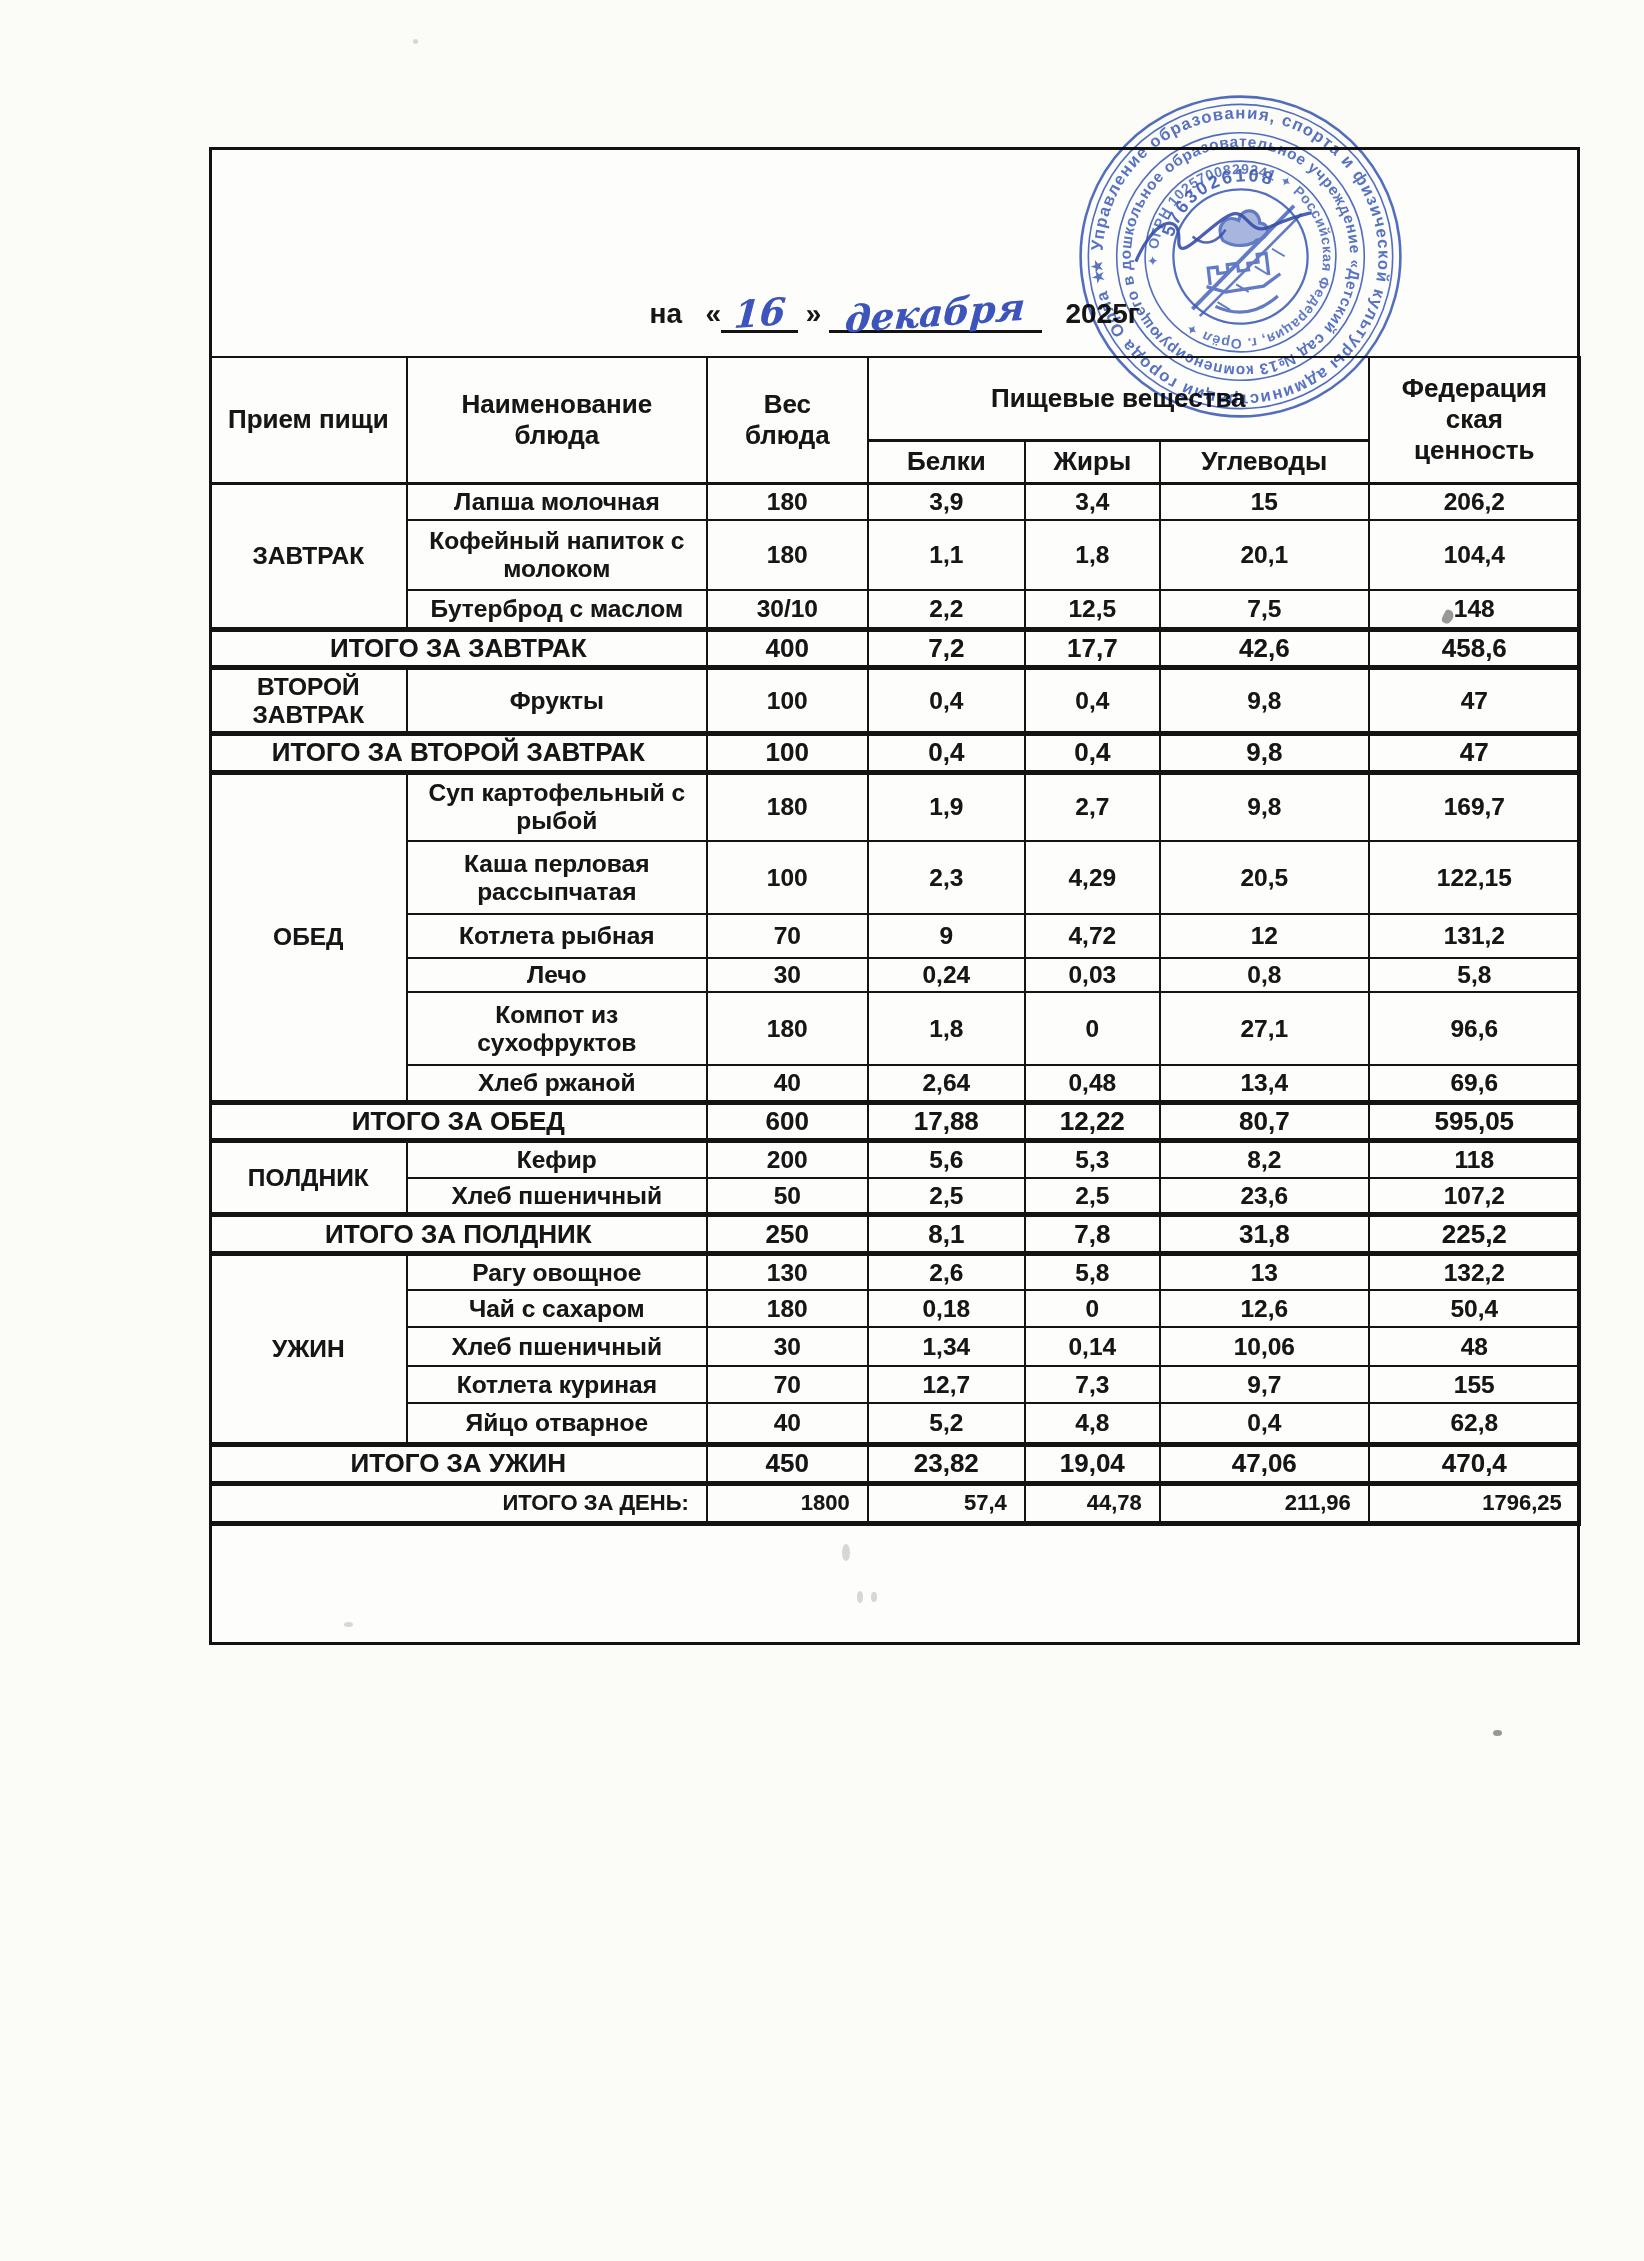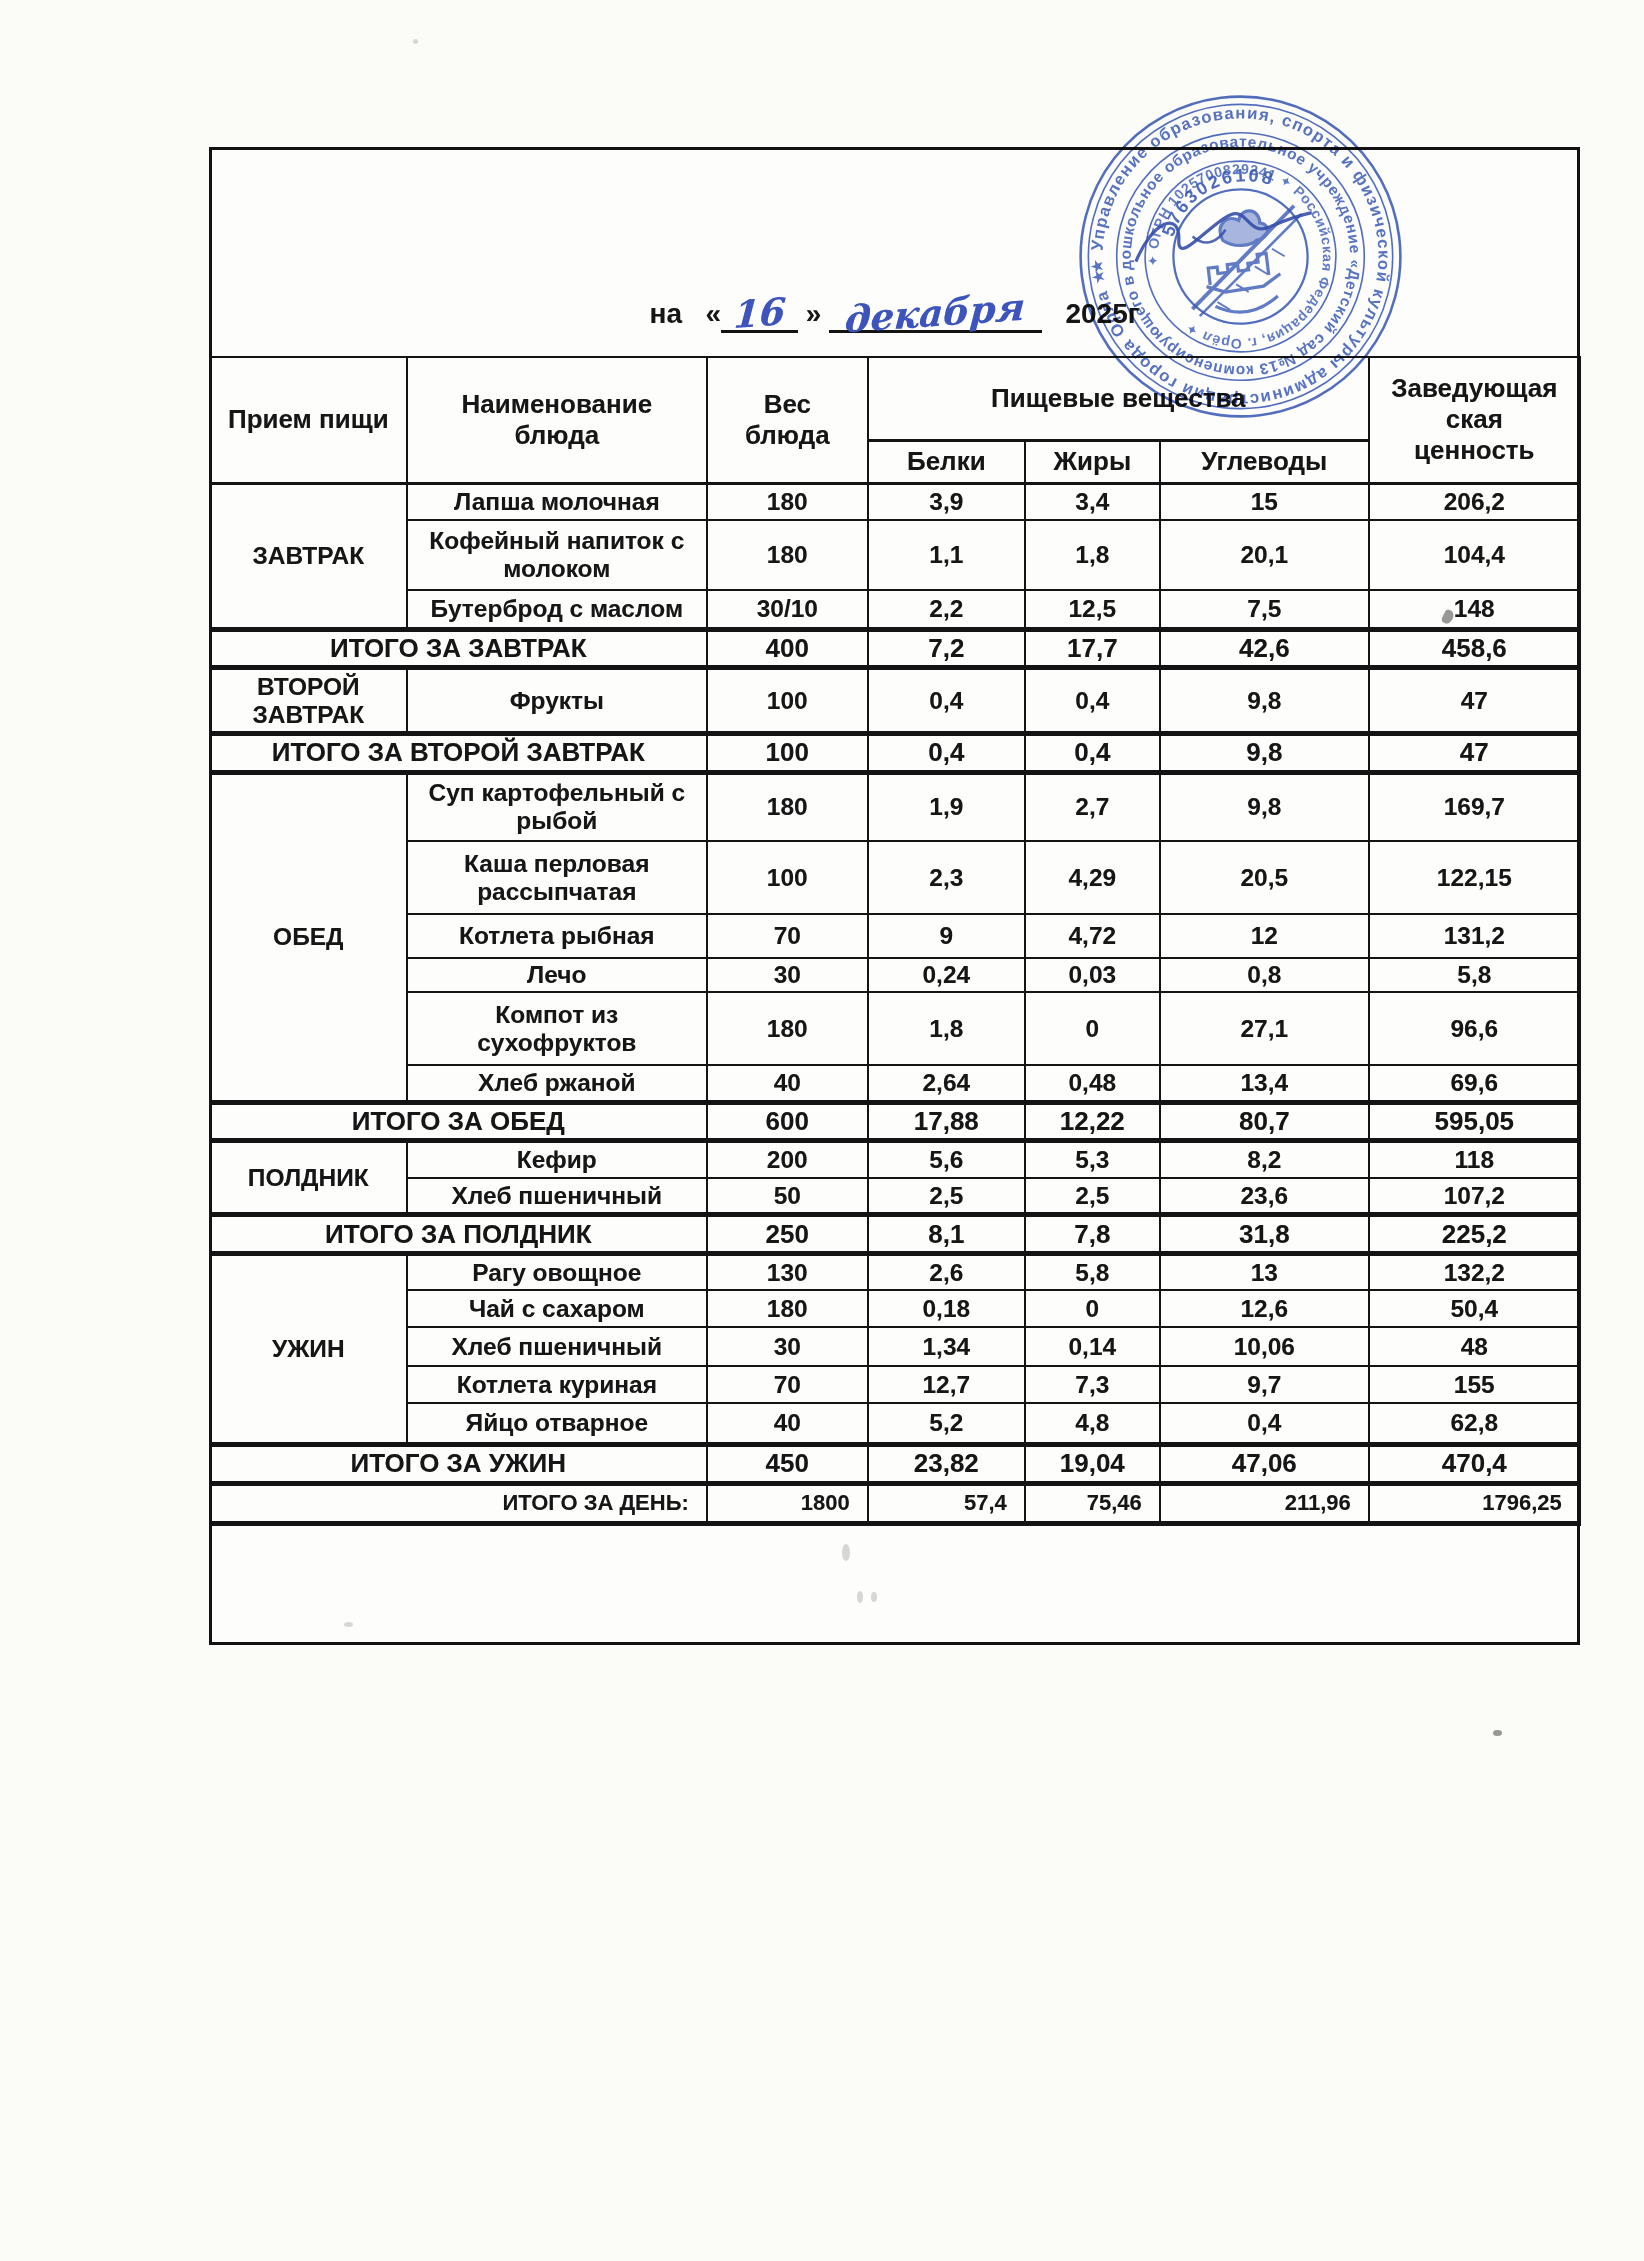--- a/index.html
+++ b/index.html
@@ -117,21 +117,21 @@
           <col style="width:211px">
       </colgroup>
       <tbody>
           <tr class="headrow" style="height:83px">
         <th rowspan="2">Прием пищи</th>
         <th rowspan="2" class="pre">Наименование
 блюда</th>
         <th rowspan="2" class="pre">Вес
 блюда</th>
         <th colspan="3" class="nutrients">Пищевые вещества</th>
-        <th rowspan="2" class="pre">Заведующая
+        <th rowspan="2" class="pre">Федерация
 ская
 ценность</th>
       </tr>
       <tr class="subhead" style="height:43px">
         <th>Белки</th>
         <th>Жиры</th>
         <th>Углеводы</th>
       </tr>
 
       <tr style="height:37px">
@@ -317,21 +317,21 @@
         <td>450</td>
         <td>23,82</td>
         <td>19,04</td>
         <td>47,06</td>
         <td>470,4</td>
       </tr>
       <tr class="total grand" style="height:40px">
         <td colspan="2">ИТОГО ЗА ДЕНЬ:</td>
         <td>1800</td>
         <td>57,4</td>
-        <td>75,46</td>
+        <td>44,78</td>
         <td>211,96</td>
         <td>1796,25</td>
       </tr>
     </tbody>
       </table>
   </div>
 
   <svg class="stamp-wrap" viewBox="0 0 560 560">
     <defs>
       <path id="ringO" d="M 66,280 A 214,214 0 1 1 494,280 A 214,214 0 1 1 66,280"></path>

